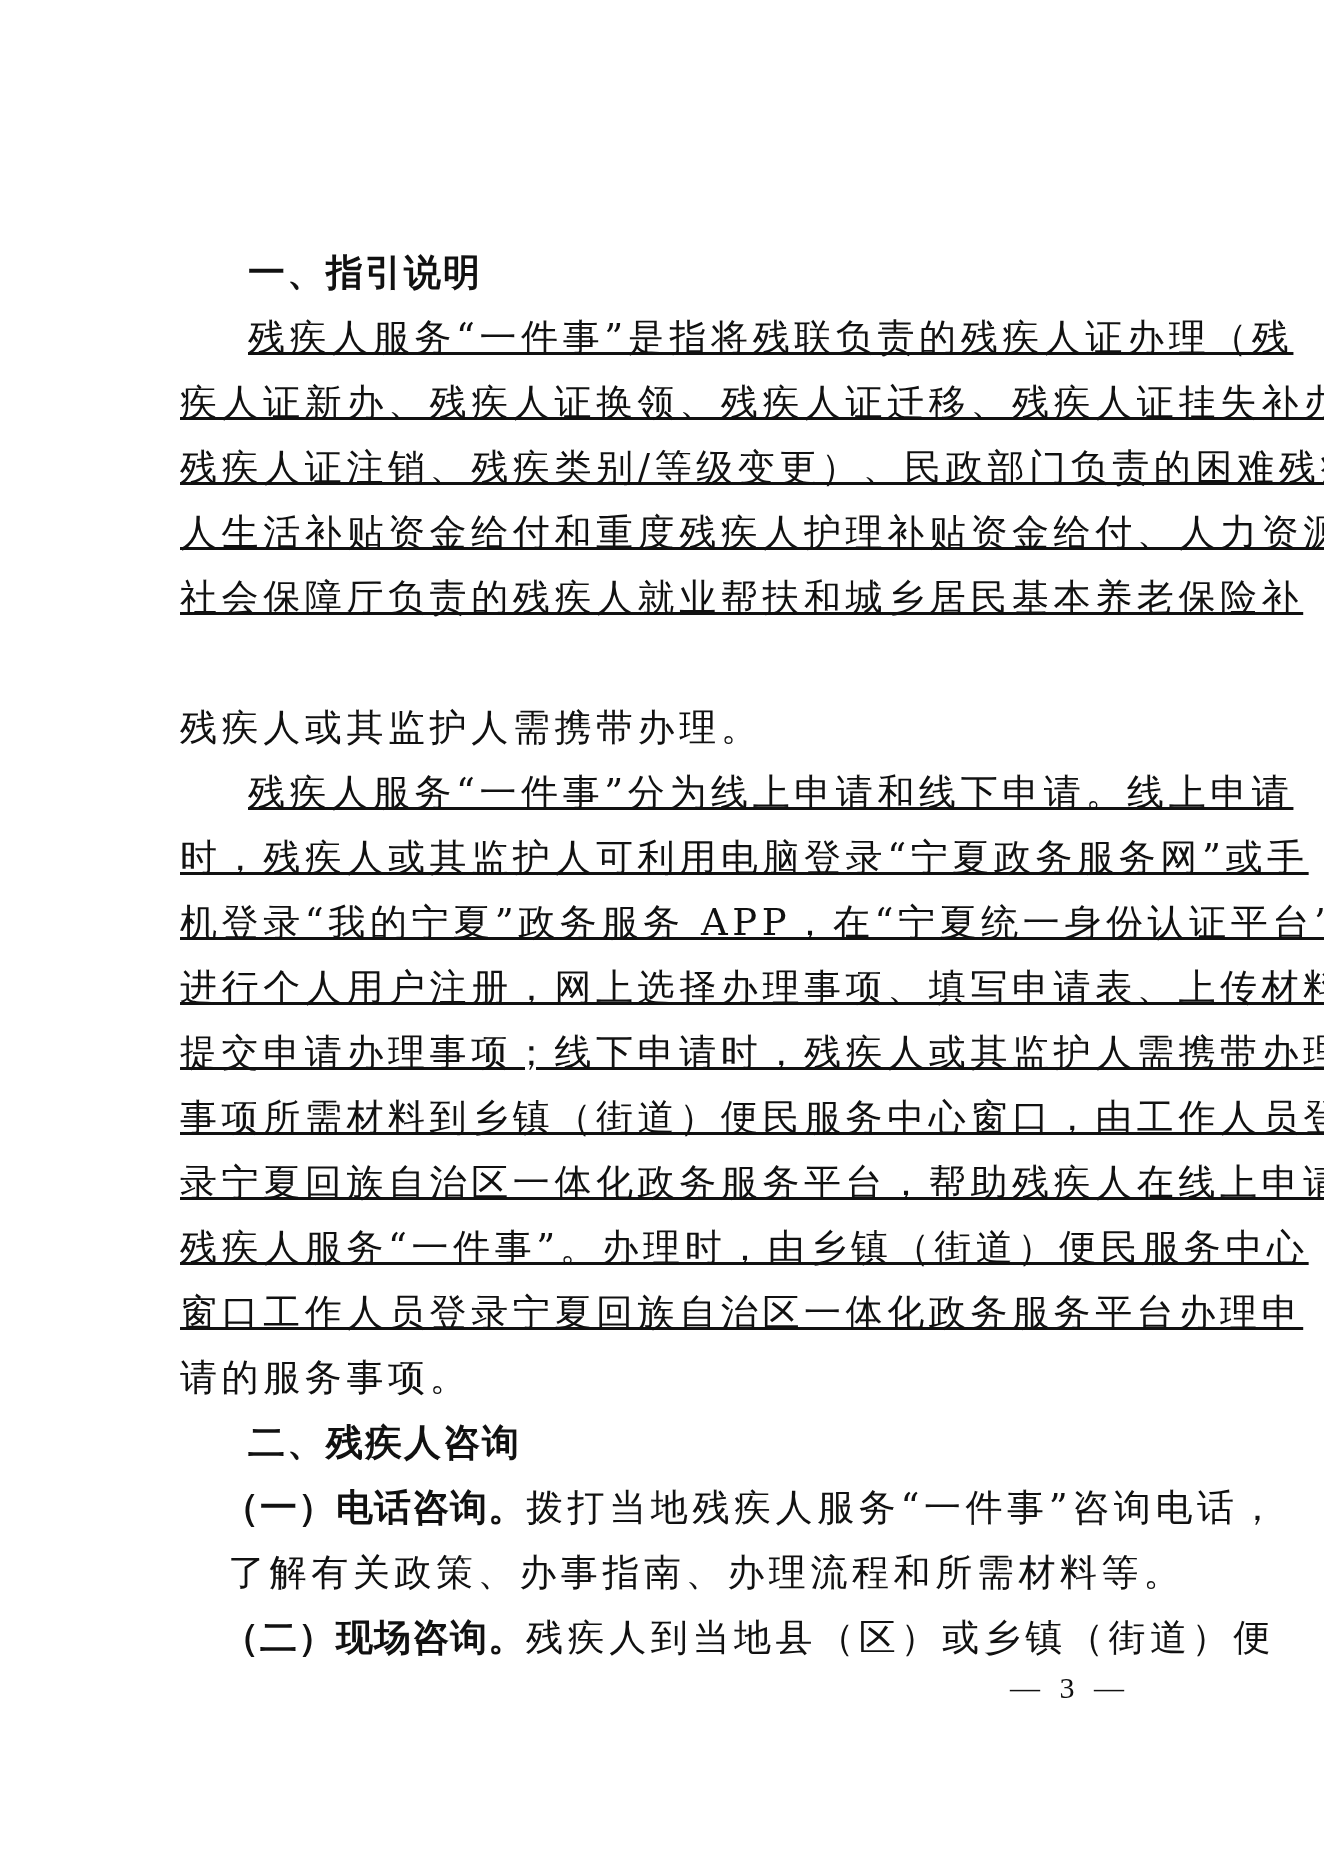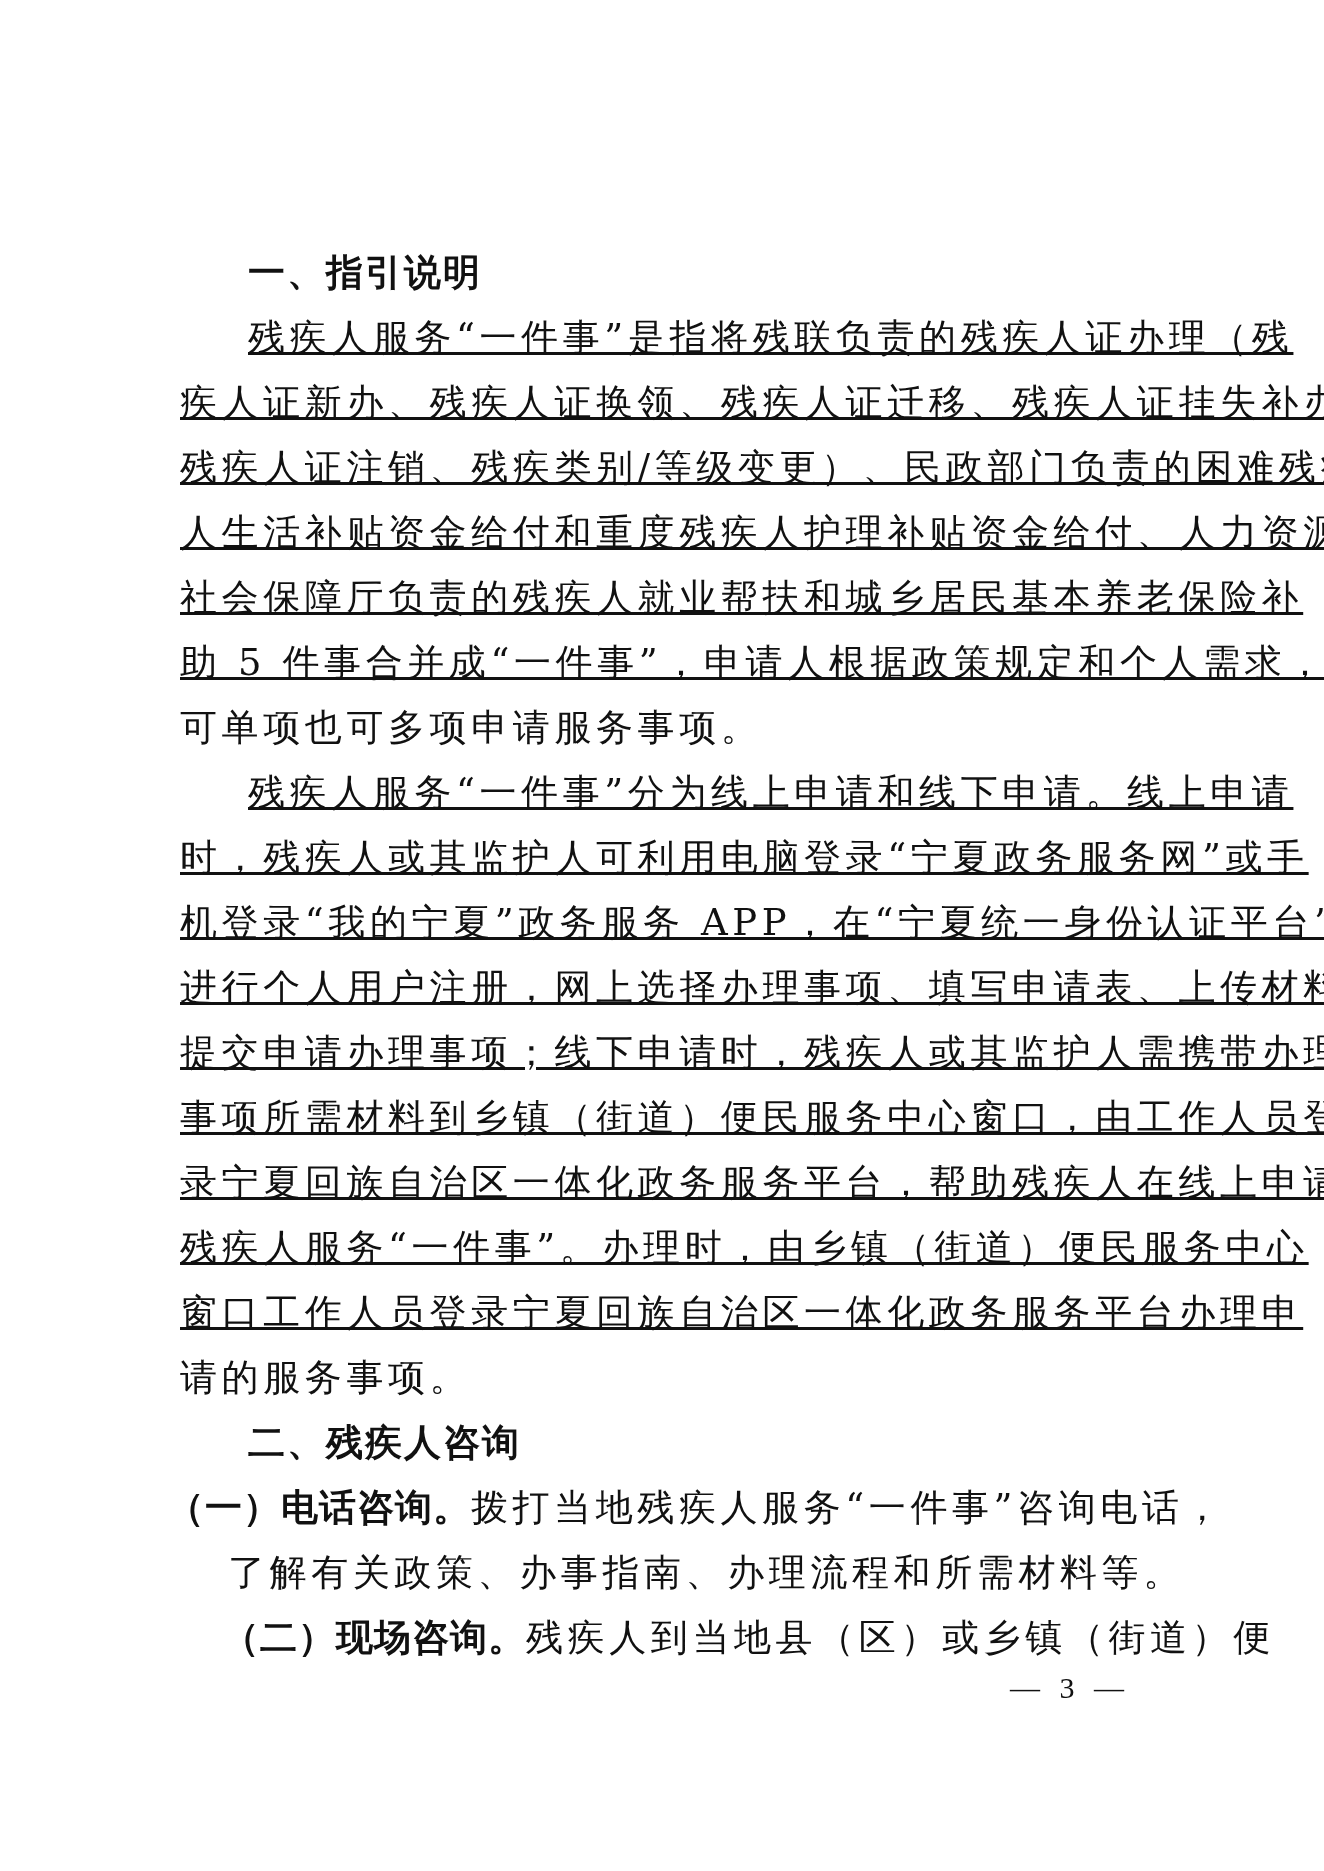--- a/index.html
+++ b/index.html
@@ -17,37 +17,36 @@
 
 <div class="page">
 
   <div class="line indent heading" style="top:240px;">一、指引说明</div>
 
   <div class="line indent just" style="top:305px;">残疾人服务“一件事”是指将残联负责的残疾人证办理（残</div>
   <div class="line just" style="top:370px;">疾人证新办、残疾人证换领、残疾人证迁移、残疾人证挂失补办、</div>
   <div class="line just" style="top:435px;">残疾人证注销、残疾类别/等级变更）、民政部门负责的困难残疾</div>
   <div class="line just" style="top:500px;">人生活补贴资金给付和重度残疾人护理补贴资金给付、人力资源</div>
   <div class="line just" style="top:565px;">社会保障厅负责的残疾人就业帮扶和城乡居民基本养老保险补</div>
-  <div class="line just" style="top:630px;">助 5 件事合并成“一件事”，申请人根据政策规定和个人需求，</div>
-  <div class="line" style="top:695px;">可单项也可多项申请服务事项。</div>
+  <div class="line" style="top:695px;">残疾人或其监护人需携带办理。</div>
 
   <div class="line indent just" style="top:760px;">残疾人服务“一件事”分为线上申请和线下申请。线上申请</div>
   <div class="line just" style="top:825px;">时，残疾人或其监护人可利用电脑登录“宁夏政务服务网”或手</div>
   <div class="line just" style="top:890px;">机登录“我的宁夏”政务服务 APP，在“宁夏统一身份认证平台”</div>
   <div class="line just" style="top:955px;">进行个人用户注册，网上选择办理事项、填写申请表、上传材料，</div>
   <div class="line just" style="top:1020px;">提交申请办理事项；线下申请时，残疾人或其监护人需携带办理</div>
   <div class="line just" style="top:1085px;">事项所需材料到乡镇（街道）便民服务中心窗口，由工作人员登</div>
   <div class="line just" style="top:1150px;">录宁夏回族自治区一体化政务服务平台，帮助残疾人在线上申请</div>
   <div class="line just" style="top:1215px;">残疾人服务“一件事”。办理时，由乡镇（街道）便民服务中心</div>
   <div class="line just" style="top:1280px;">窗口工作人员登录宁夏回族自治区一体化政务服务平台办理申</div>
   <div class="line" style="top:1345px;">请的服务事项。</div>
 
   <div class="line indent heading" style="top:1410px;">二、残疾人咨询</div>
 
-  <div class="line indent" style="top:1475px; left:222px; width:948px; display:flex; justify-content:center;">
+  <div class="line indent" style="top:1475px; left:222px; width:948px; display:flex; justify-content:flex-start;">
     <span class="sub-head">（一）电话咨询。</span>
     <span>拨打当地残疾人服务“一件事”咨询电话，</span>
   </div>
   <div class="line" style="top:1540px;margin-left:48px;">了解有关政策、办事指南、办理流程和所需材料等。</div>
 
   <div class="line indent" style="top:1605px; left:222px; width:948px; display:flex; justify-content:space-between;">
     <span class="sub-head">（二）现场咨询。</span>
     <span>残疾人到当地县（区）或乡镇（街道）便</span>
   </div>
 

